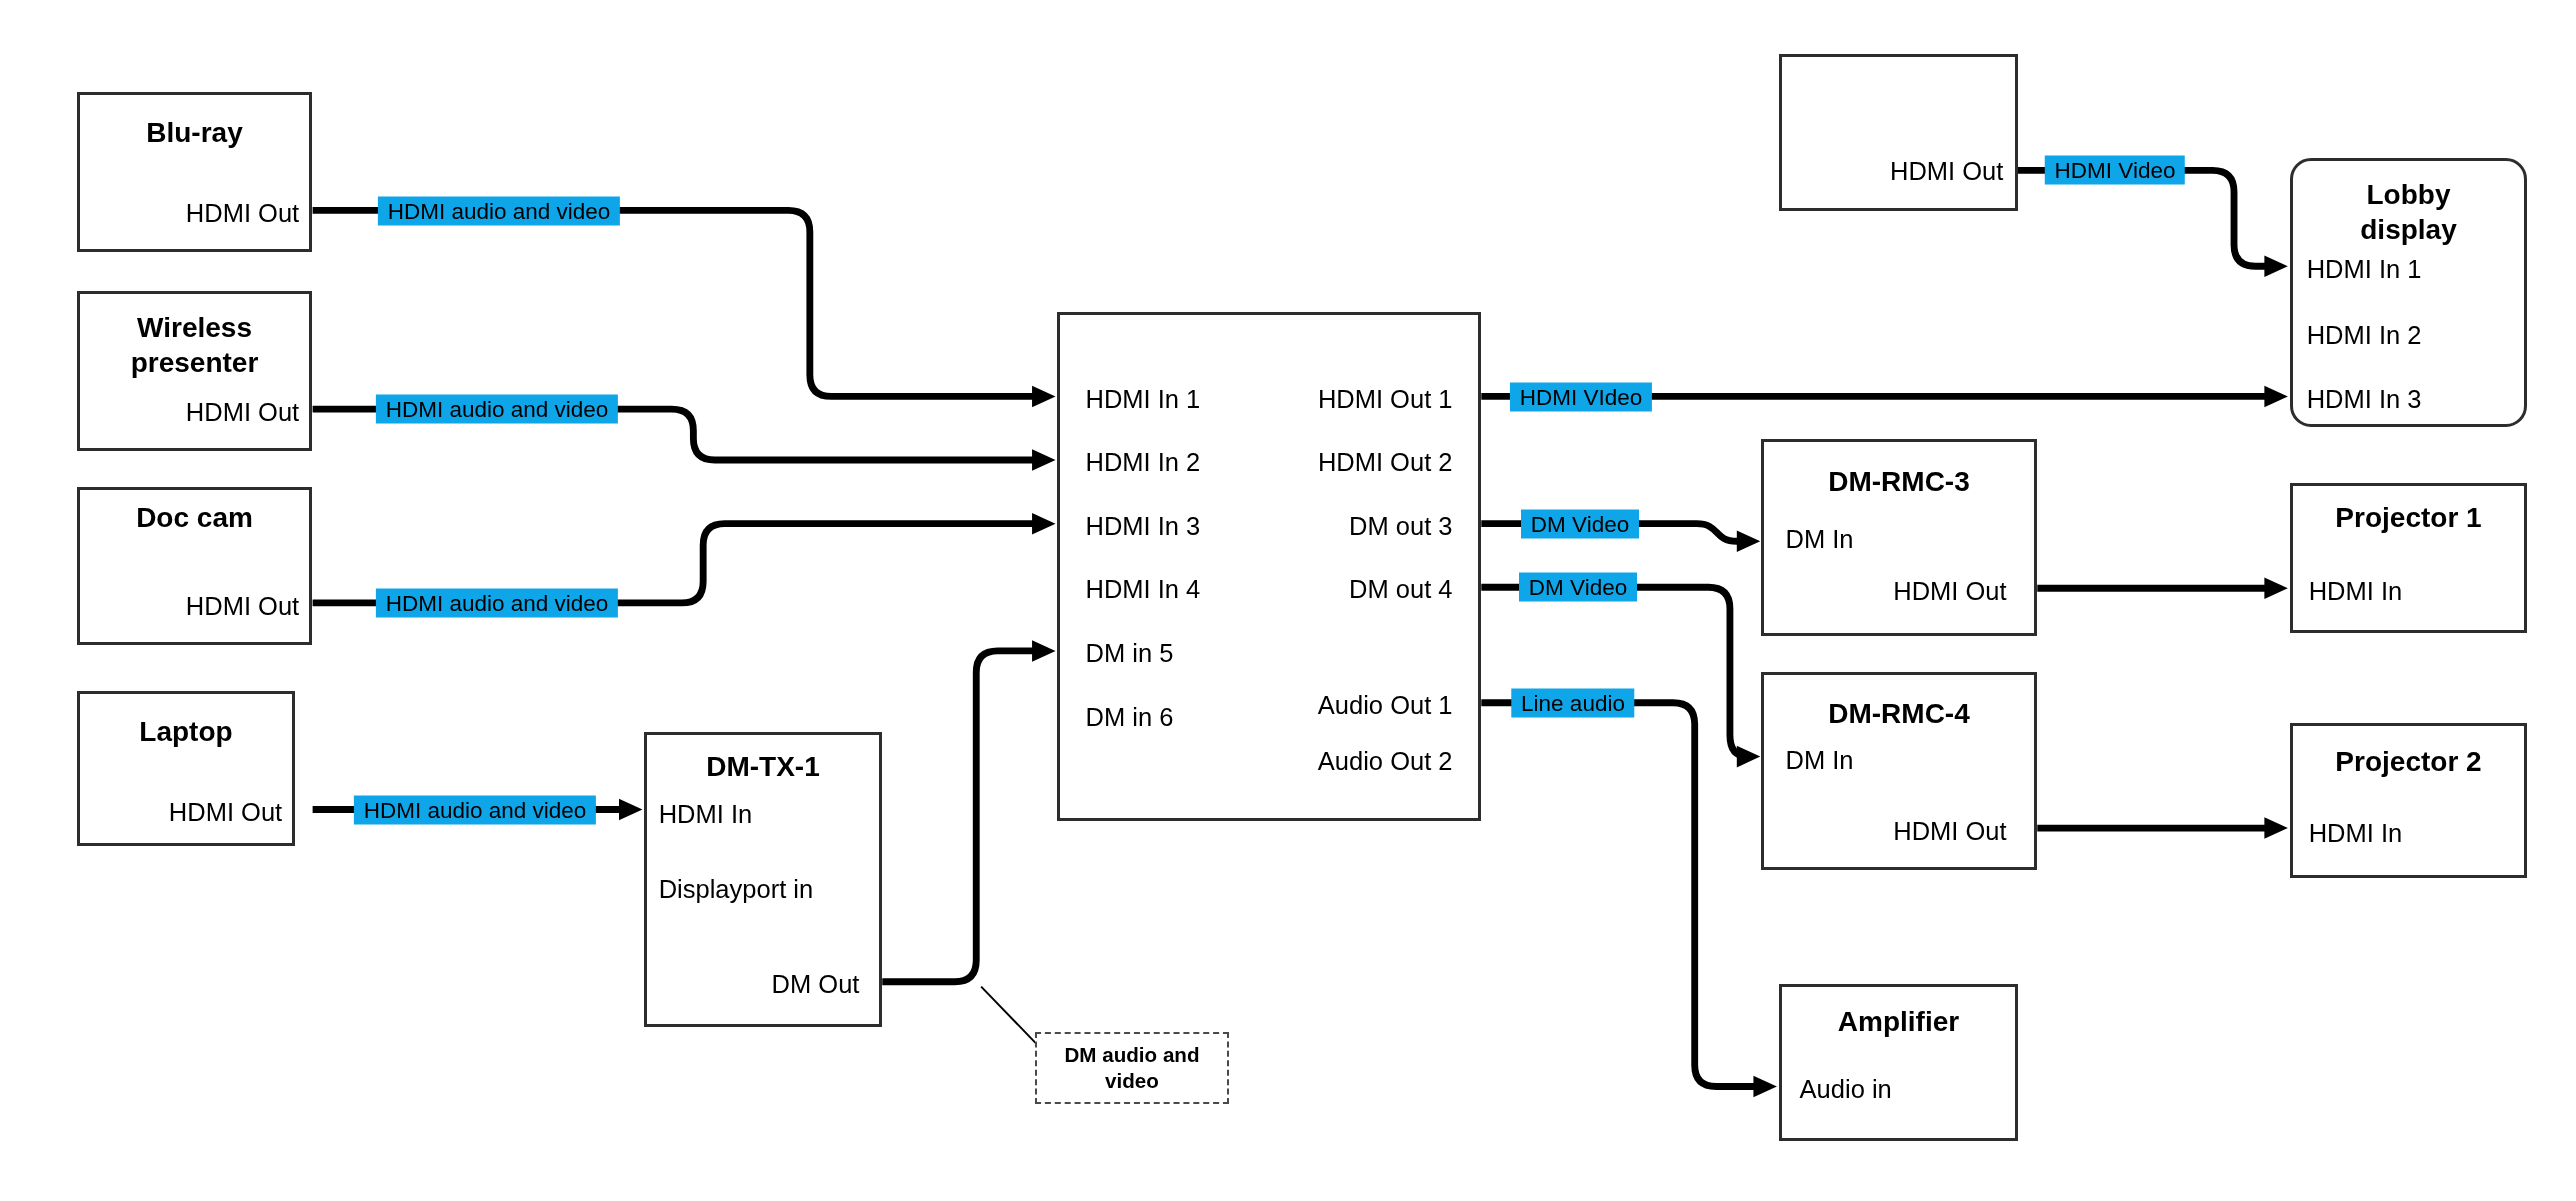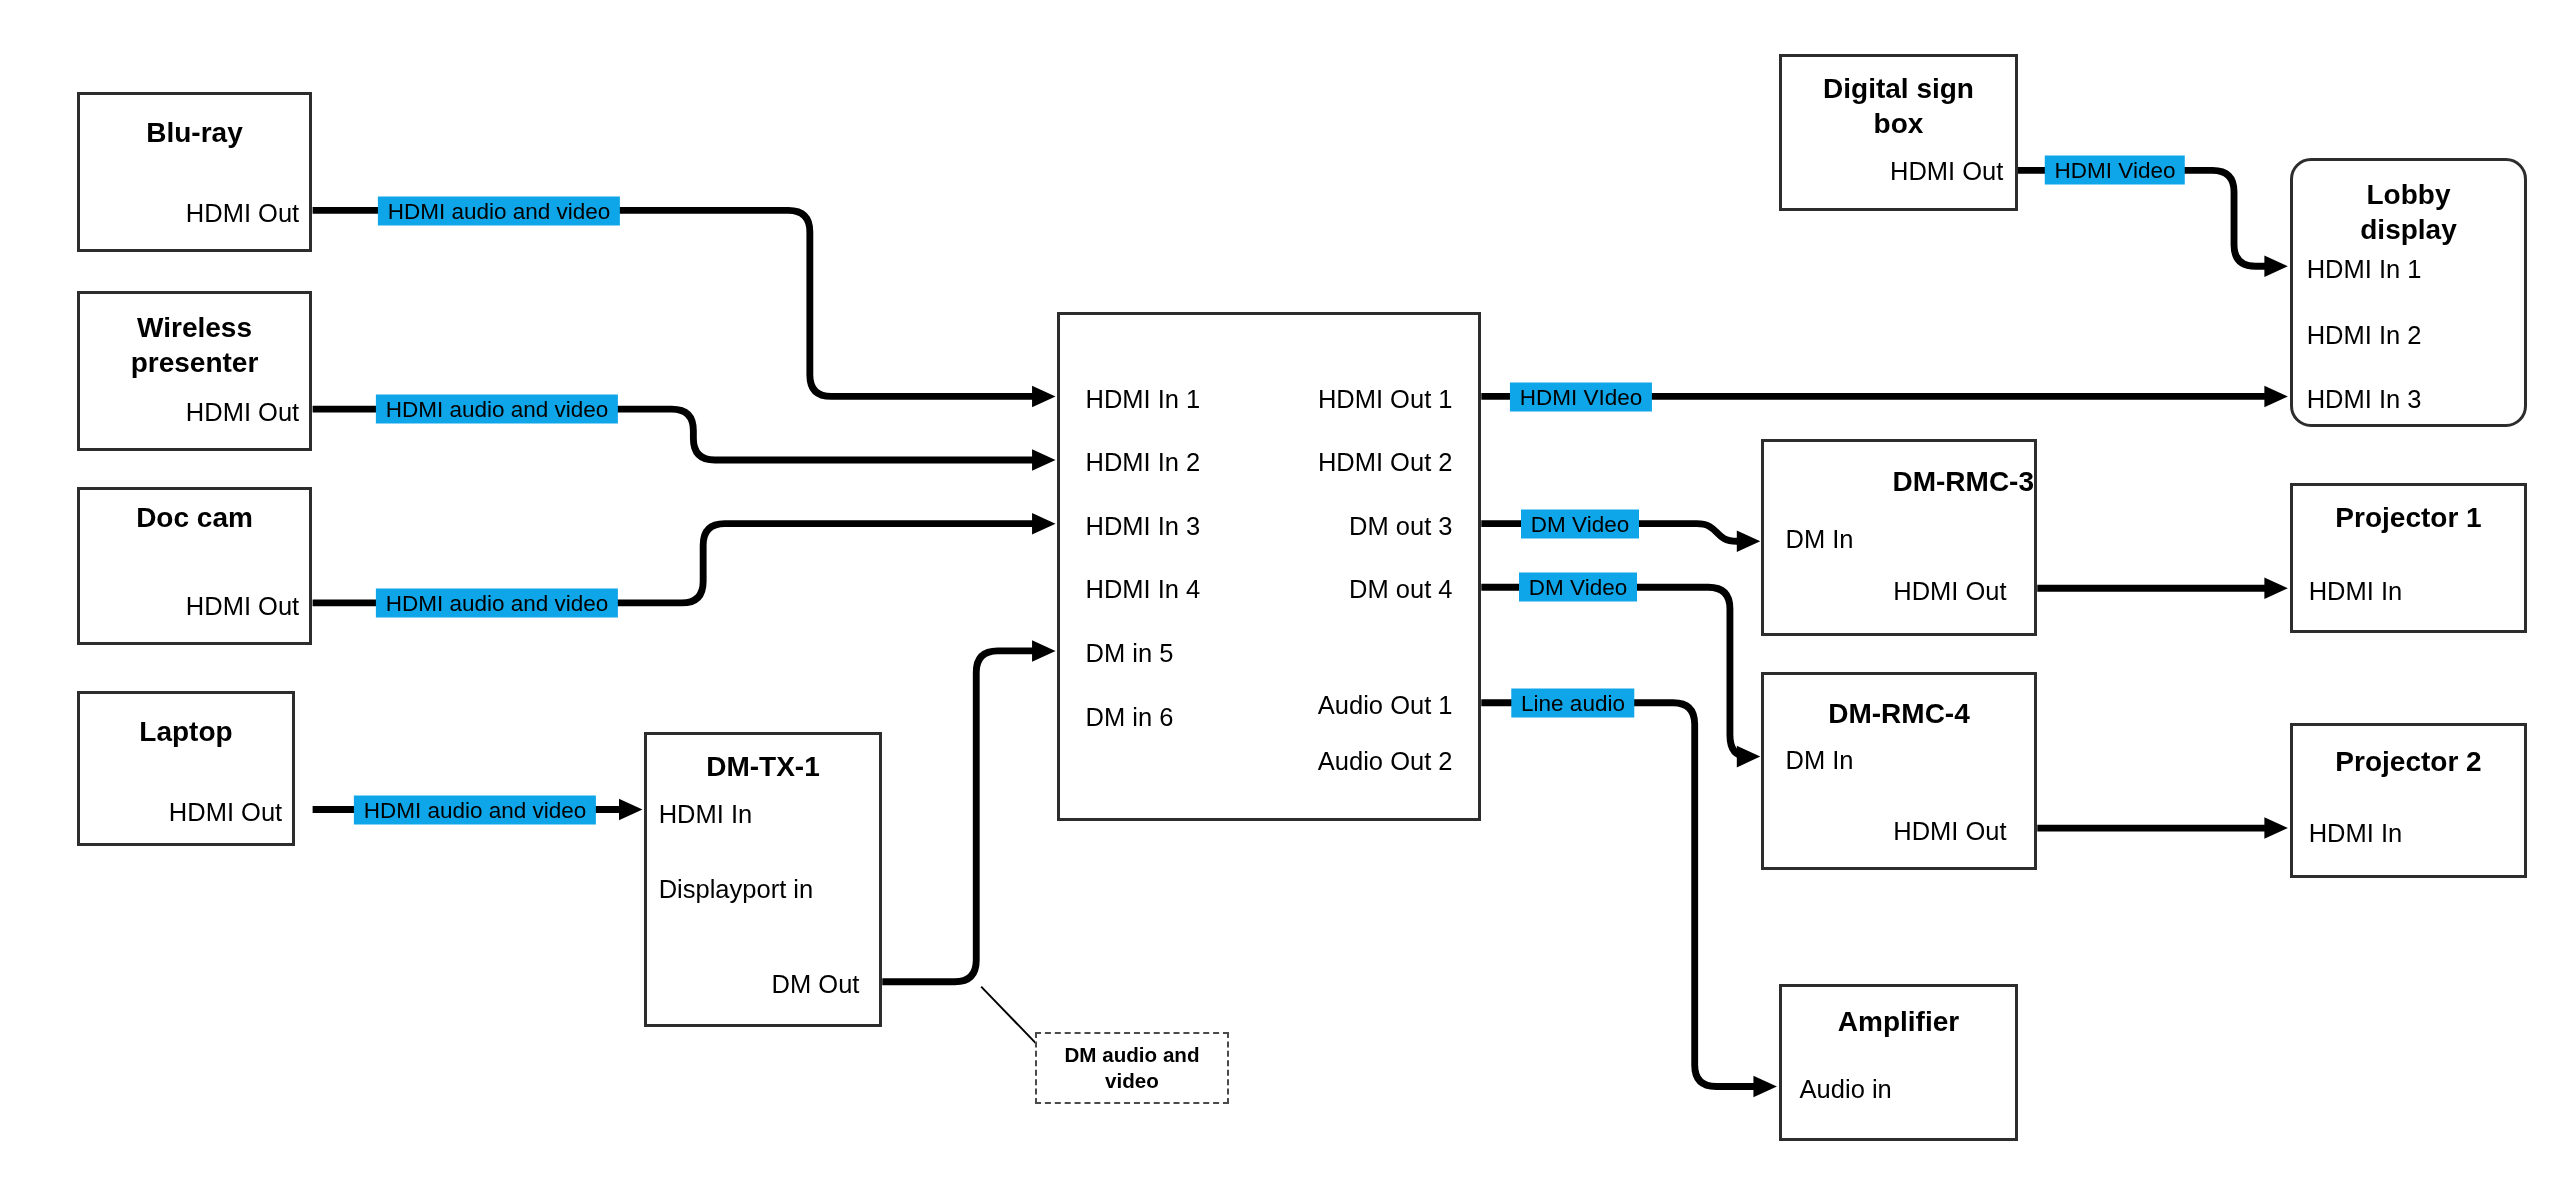--- a/index.html
+++ b/index.html
@@ -124,33 +124,32 @@
     <div class="port" style="top:387px; left:25.5px;">DM in 6</div>
     <div class="port" style="top:69px; right:25.5px;">HDMI Out 1</div>
     <div class="port" style="top:132px; right:25.5px;">HDMI Out 2</div>
     <div class="port" style="top:196px; right:25.5px;">DM out 3</div>
     <div class="port" style="top:259px; right:25.5px;">DM out 4</div>
     <div class="port" style="top:375px; right:25.5px;">Audio Out 1</div>
     <div class="port" style="top:431px; right:25.5px;">Audio Out 2</div>
   </div>
 
   <div class="box" style="left:1779px; top:54px; width:239px; height:157px;">
-    <div class="title" style="margin-top:13.7px; padding:0 27.4px;">Digital sign box</div>
     <div class="port" style="top:99px; right:11.7px;">HDMI Out</div>
   </div>
 
   <div class="box" style="left:2290px; top:158px; width:237px; height:269px;border-radius:21px;">
     <div class="title" style="margin-top:15.7px; max-width:127px; margin-left:auto; margin-right:auto;">Lobby display</div>
     <div class="port" style="top:93px; left:13.7px;">HDMI In 1</div>
     <div class="port" style="top:159px; left:13.7px;">HDMI In 2</div>
     <div class="port" style="top:223px; left:13.7px;">HDMI In 3</div>
   </div>
 
   <div class="box" style="left:1761px; top:439px; width:276px; height:197px;">
-    <div class="title" style="margin-top:21.5px;text-align:right;">DM-RMC-3</div>
+    <div class="title" style="margin-top:21.5px;">DM-RMC-3</div>
     <div class="port" style="top:82px; left:21.5px;">DM In</div>
     <div class="port" style="top:134px; right:27.4px;">HDMI Out</div>
   </div>
 
   <div class="box" style="left:2290px; top:483px; width:237px; height:150px;">
     <div class="title" style="margin-top:13.7px;">Projector 1</div>
     <div class="port" style="top:90px; left:15.7px;">HDMI In</div>
   </div>
 
   <div class="box" style="left:1761px; top:672px; width:276px; height:198px;">

